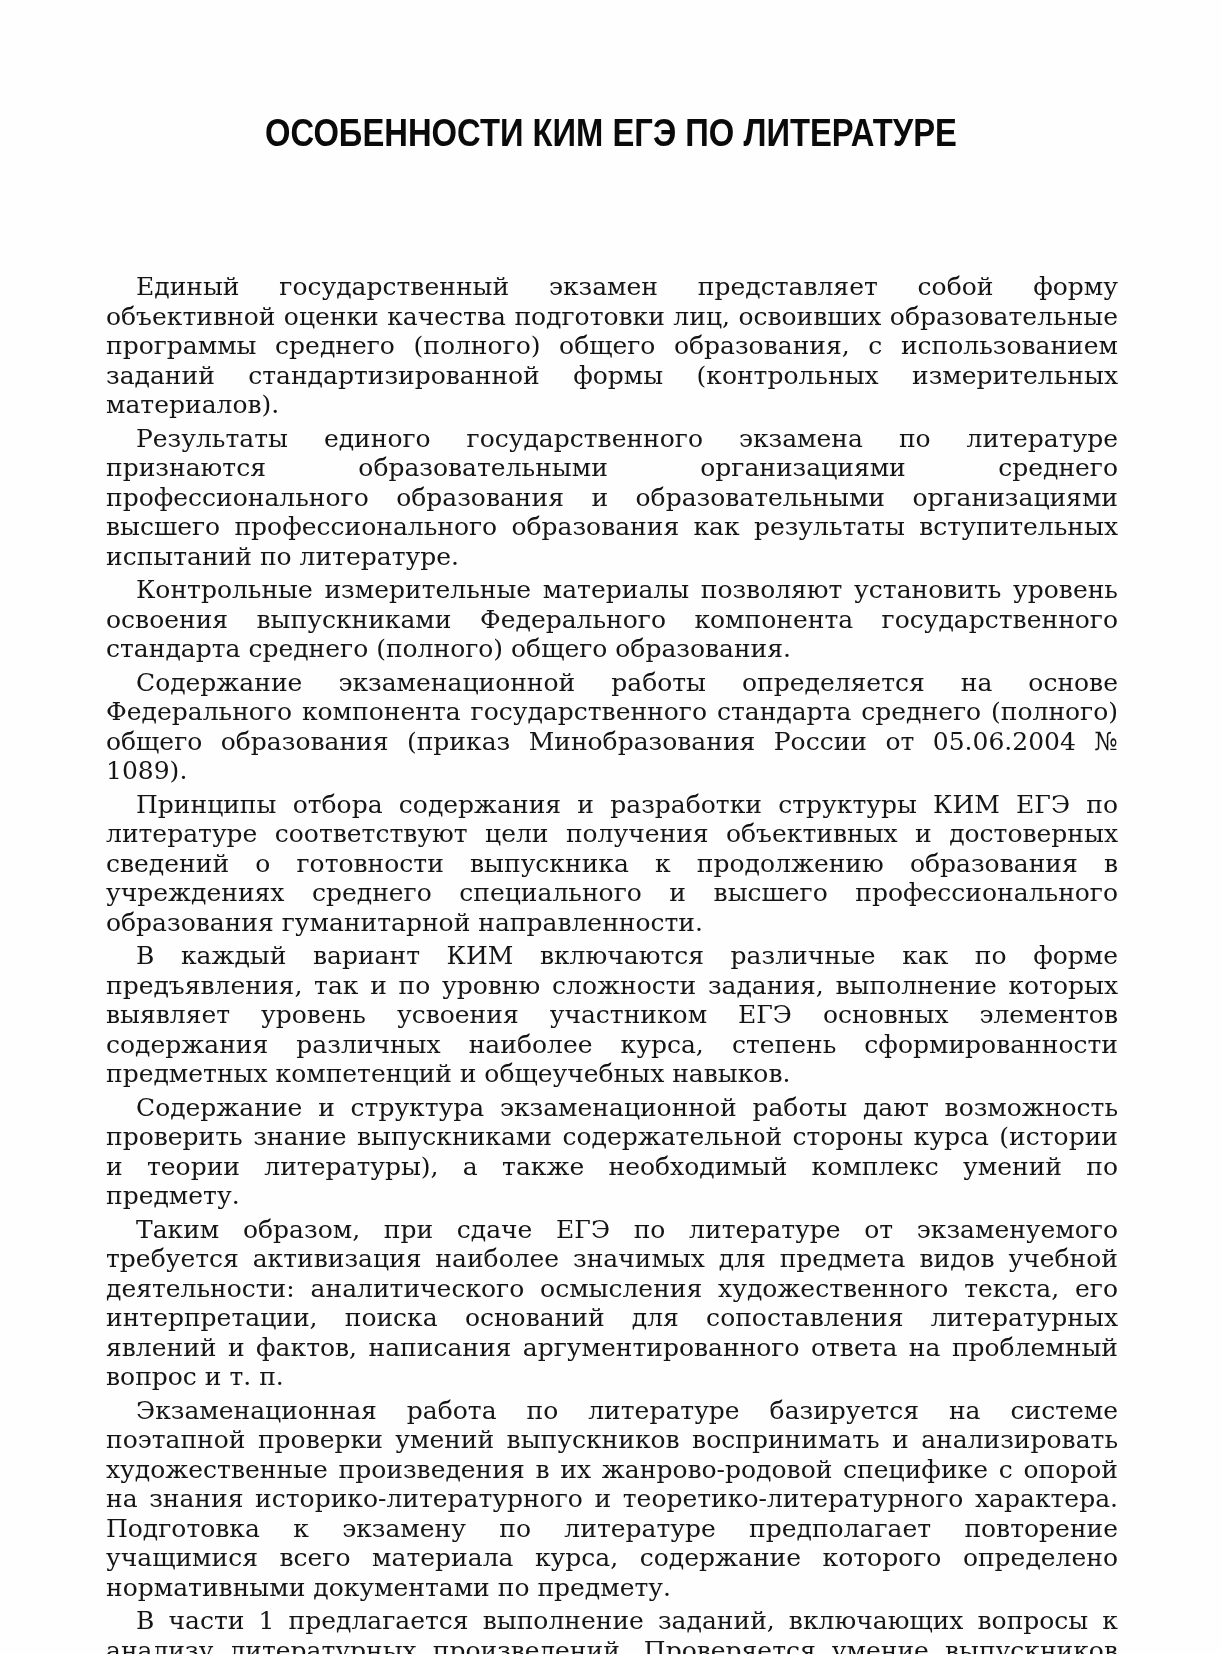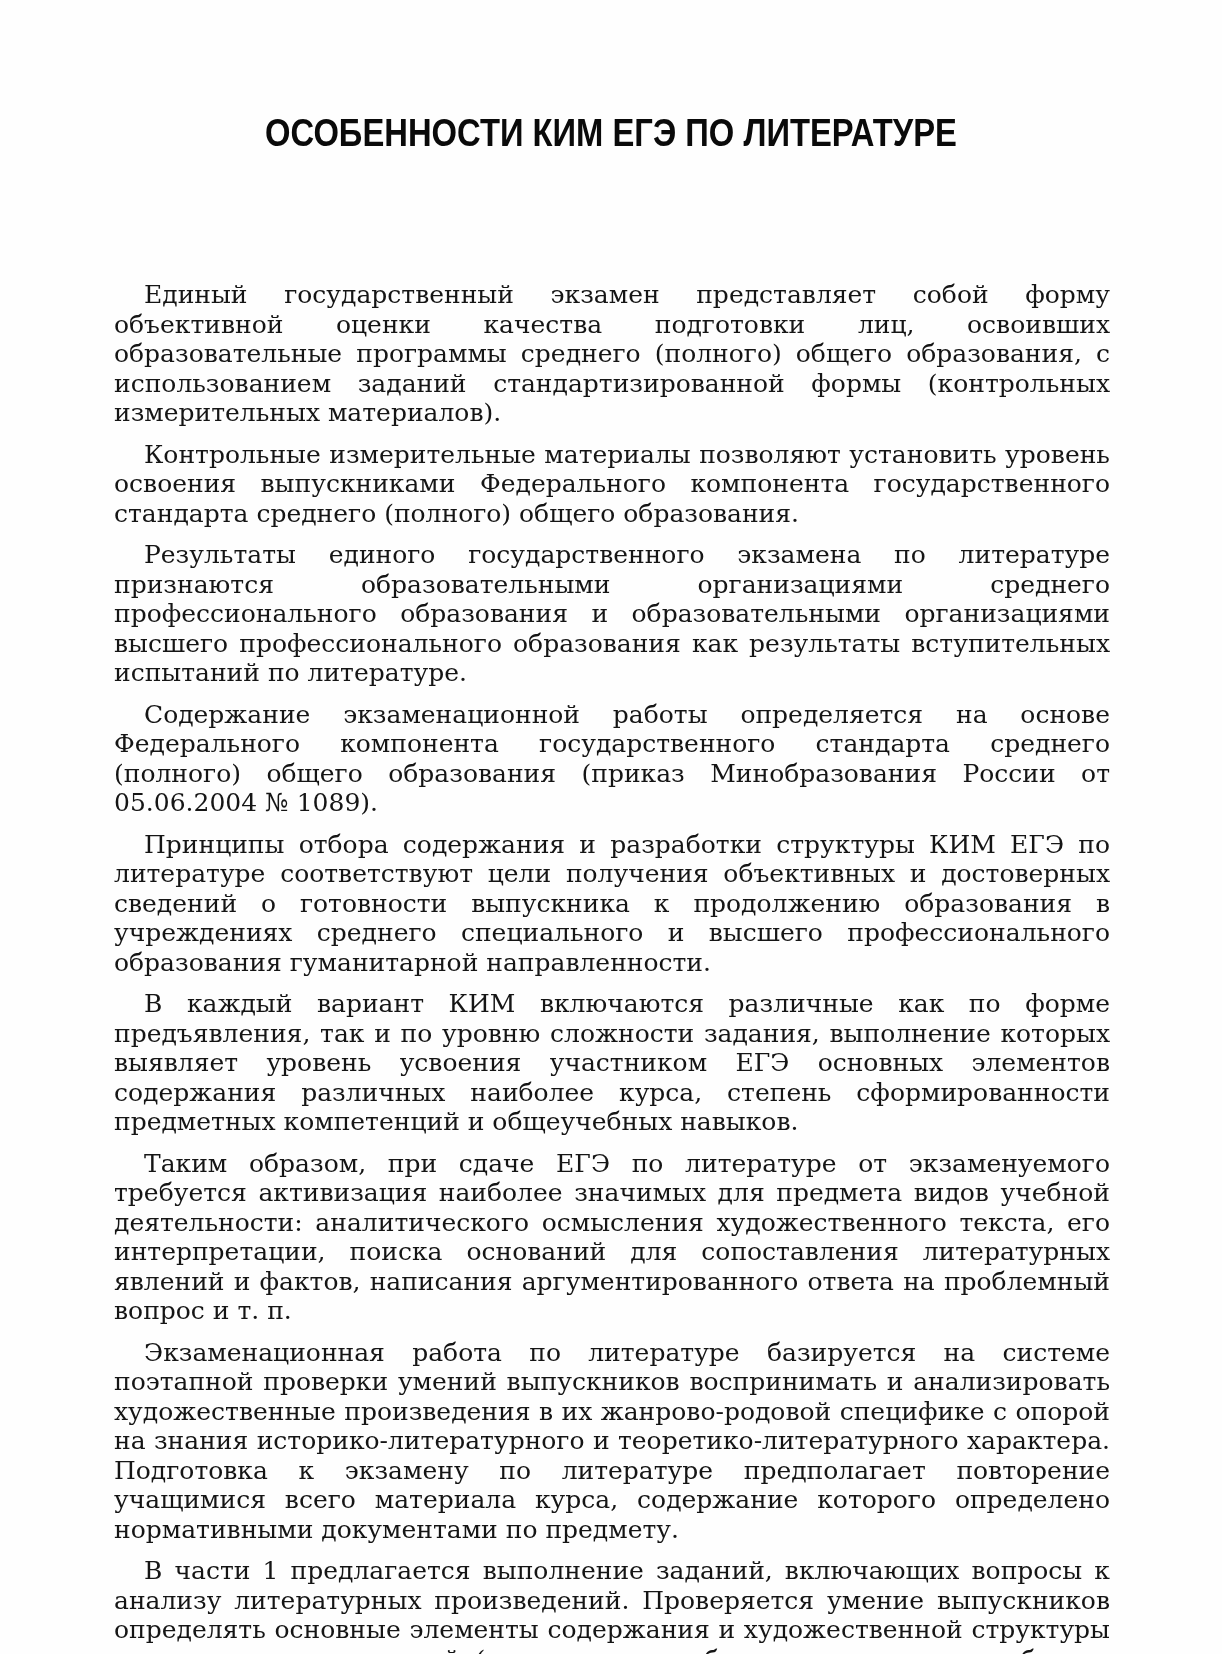--- a/index.html
+++ b/index.html
@@ -39,34 +39,35 @@
     left: 102px;
     width: 1020px;
     font-size: 25px;
     line-height: 29.5px;
     text-align: justify;
     color: #151515;
     hyphens: auto;
     -webkit-hyphens: auto;
   }
   .body-text p {
-    margin: 12px;
+    margin: 4px;
     text-indent: 30px;
   }
 </style>
 </head>
 <body>
 
 <div class="page">
   <h1 class="page-title">ОСОБЕННОСТИ КИМ ЕГЭ ПО ЛИТЕРАТУРЕ</h1>
 
   <div class="body-text">
     <p>Единый государственный экзамен представляет собой форму объективной оценки качества подготовки лиц, освоивших образовательные программы среднего (полного) общего образования, с использованием заданий стандартизированной формы (контрольных измерительных материалов).</p>
+    <p>Результаты единого государственного экзамена по литературе признаются образовательными организациями среднего профессионального образования и образовательными организациями высшего профессионального образования как результаты вступительных испытаний по литературе.</p>
     <p>Контрольные измерительные материалы позволяют установить уровень освоения выпускниками Федерального компонента государственного стандарта среднего (полного) общего образования.</p>
-    <p>Результаты единого государственного экзамена по литературе признаются образовательными организациями среднего профессионального образования и образовательными организациями высшего профессионального образования как результаты вступительных испытаний по литературе.</p>
     <p>Содержание экзаменационной работы определяется на основе Федерального компонента государственного стандарта среднего (полного) общего образования (приказ Минобразования России от 05.06.2004 № 1089).</p>
     <p>Принципы отбора содержания и разработки структуры КИМ ЕГЭ по литературе соответствуют цели получения объективных и достоверных сведений о готовности выпускника к продолжению образования в учреждениях среднего специального и высшего профессионального образования гуманитарной направленности.</p>
     <p>В каждый вариант КИМ включаются различные как по форме предъявления, так и по уровню сложности задания, выполнение которых выявляет уровень усвоения участником ЕГЭ основных элементов содержания различных наиболее курса, степень сформированности предметных компетенций и общеучебных навыков.</p>
+    <p>Содержание и структура экзаменационной работы дают возможность проверить знание выпускниками содержательной стороны курса (истории и теории литературы), а также необходимый комплекс умений по предмету.</p>
     <p>Таким образом, при сдаче ЕГЭ по литературе от экзаменуемого требуется активизация наиболее значимых для предмета видов учебной деятельности: аналитического осмысления художественного текста, его интерпретации, поиска оснований для сопоставления литературных явлений и фактов, написания аргументированного ответа на проблемный вопрос и т. п.</p>
     <p>Экзаменационная работа по литературе базируется на системе поэтапной проверки умений выпускников воспринимать и анализировать художественные произведения в их жанрово-родовой специфике с опорой на знания историко-литературного и теоретико-литературного характера. Подготовка к экзамену по литературе предполагает повторение учащимися всего материала курса, содержание которого определено нормативными документами по предмету.</p>
     <p>В части 1 предлагается выполнение заданий, включающих вопросы к анализу литературных произведений. Проверяется умение выпускников определять основные элементы содержания и художественной структуры изученных произведений (тематика и проблематика, герои и события, художественные приёмы, различные виды тропов и т. п.), а также рассматривать конкретные литературные произведения во взаимосвязи с материалом курса.</p>
   </div>
 </div>
 
 </body></html>

